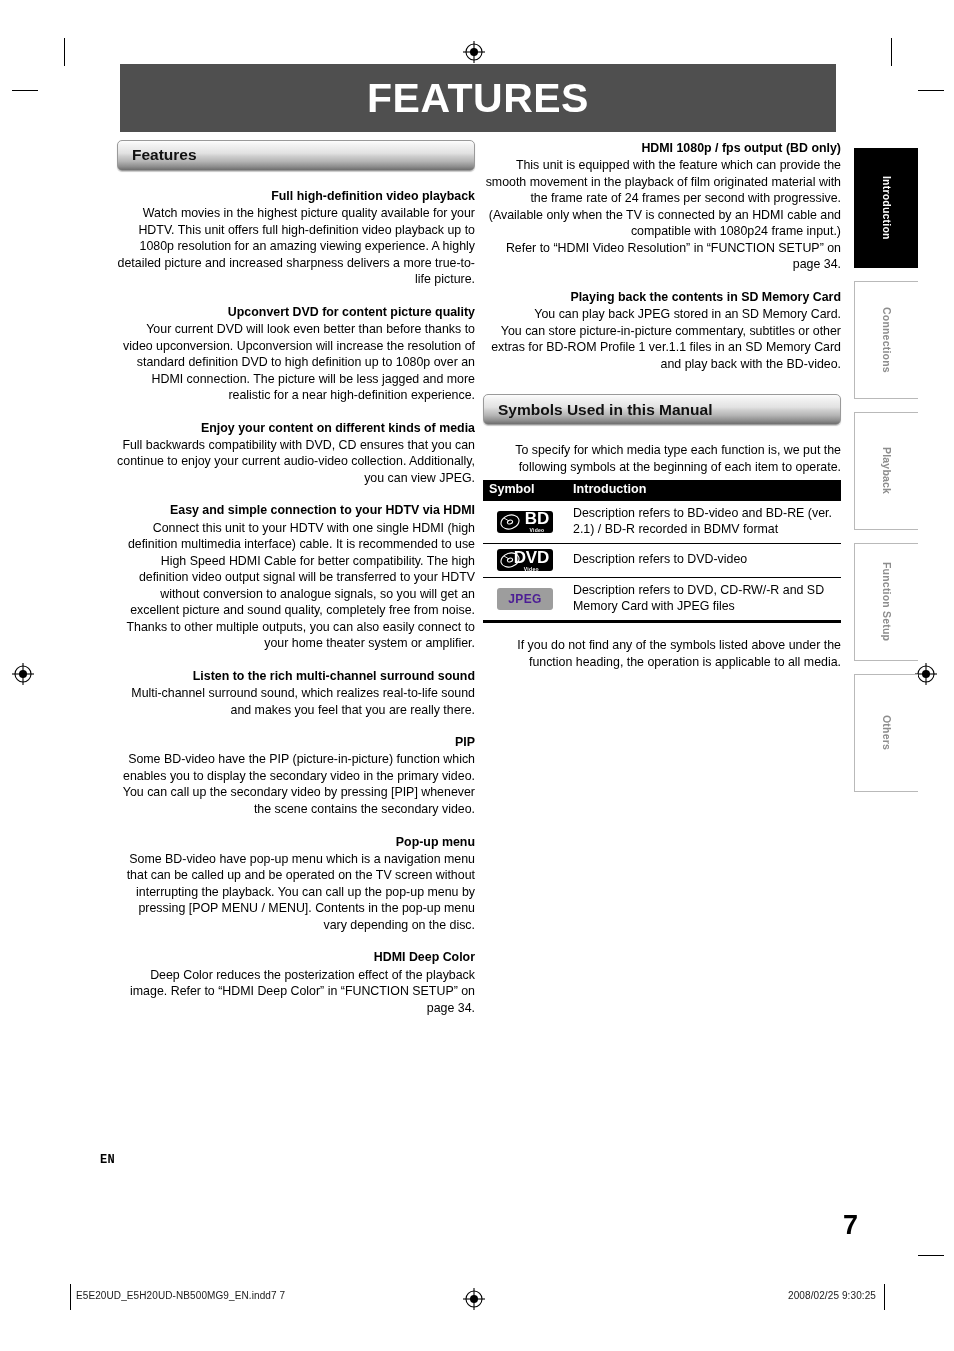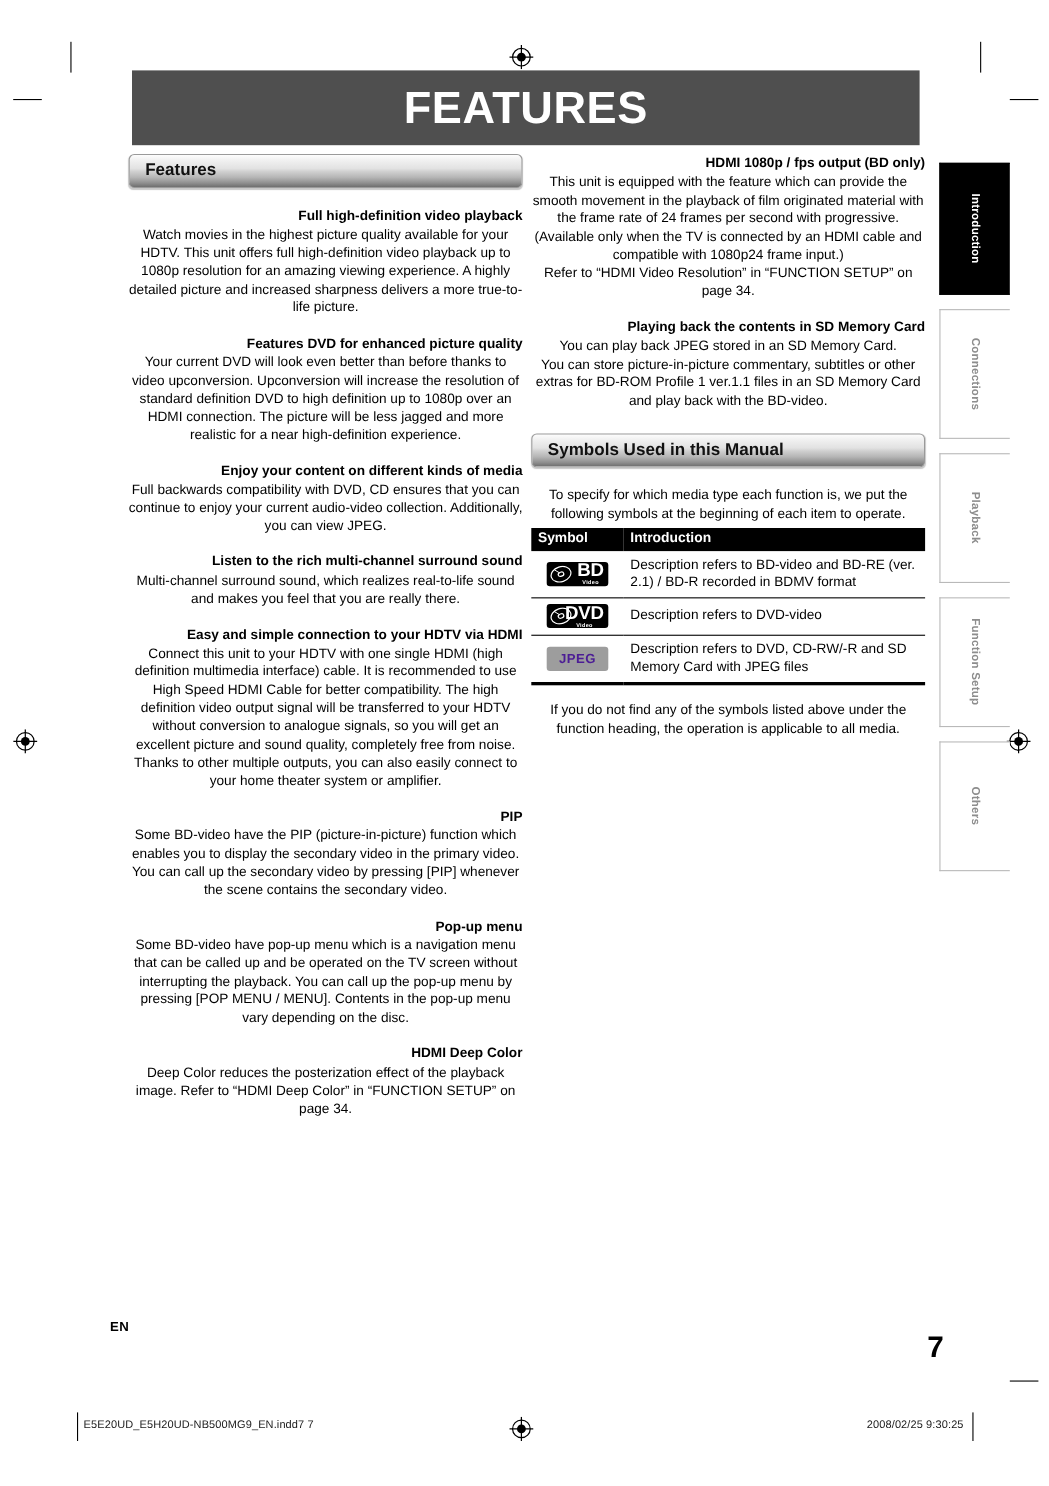--- a/index.html
+++ b/index.html
@@ -83,21 +83,21 @@
     font-size: 12.4px;
     font-weight: bold;
     margin: 0 0 1px 0;
     line-height: 1.3;
     text-align: right;
   }
   p.body {
     margin: 0;
     font-size: 12.4px;
     line-height: 1.335;
-    text-align: center;
+    text-align: right;
   }
   p.body + p.body { margin-top: 0; }
 
   
   .sym-table {
     width: 100%;
     border-collapse: collapse;
     margin-top: 5px;
     font-size: 12.4px;
   }
@@ -206,24 +206,25 @@
   .tab.active {
     background: #000;
     border-color: #000;
   }
   .tab.active .tab-label { color: #ffffff; }
 
   
   .lang-mark {
     position: absolute;
     left: 100px;
-    top: 1199px;
+    top: 1153px;
     font-size: 12px;
     font-weight: bold;
     letter-spacing: 0.3px;
+    font-family: Liberation Mono, monospace;
   }
   .page-num {
     position: absolute;
     right: 96px;
     top: 1212px;
     font-size: 27px;
     font-weight: bold;
     line-height: 1;
   }
   .slug {
@@ -295,38 +296,38 @@
   <div class="section-bar">
     <span class="section-title">Features</span>
   </div>
 
   <div class="blk">
     <h3 class="sub">Full high-definition video playback</h3>
     <p class="body">Watch movies in the highest picture quality available for your HDTV. This unit offers full high-definition video playback up to 1080p resolution for an amazing viewing experience. A highly detailed picture and increased sharpness delivers a more true-to-life picture.</p>
   </div>
 
   <div class="blk">
-    <h3 class="sub">Features DVD for enhanced picture quality</h3>
+    <h3 class="sub">Upconvert DVD for content picture quality</h3>
     <p class="body">Your current DVD will look even better than before thanks to video upconversion. Upconversion will increase the resolution of standard definition DVD to high definition up to 1080p over an HDMI connection. The picture will be less jagged and more realistic for a near high-definition experience.</p>
   </div>
 
   <div class="blk">
     <h3 class="sub">Enjoy your content on different kinds of media</h3>
     <p class="body">Full backwards compatibility with DVD, CD ensures that you can continue to enjoy your current audio-video collection. Additionally, you can view JPEG.</p>
-  </div>
-
-  <div class="blk">
-    <h3 class="sub">Listen to the rich multi-channel surround sound</h3>
-    <p class="body">Multi-channel surround sound, which realizes real-to-life sound and makes you feel that you are really there.</p>
   </div>
 
   <div class="blk">
     <h3 class="sub">Easy and simple connection to your HDTV via HDMI</h3>
     <p class="body">Connect this unit to your HDTV with one single HDMI (high definition multimedia interface) cable. It is recommended to use High Speed HDMI Cable for better compatibility. The high definition video output signal will be transferred to your HDTV without conversion to analogue signals, so you will get an excellent picture and sound quality, completely free from noise.</p>
     <p class="body">Thanks to other multiple outputs, you can also easily connect to your home theater system or amplifier.</p>
+  </div>
+
+  <div class="blk">
+    <h3 class="sub">Listen to the rich multi-channel surround sound</h3>
+    <p class="body">Multi-channel surround sound, which realizes real-to-life sound and makes you feel that you are really there.</p>
   </div>
 
   <div class="blk">
     <h3 class="sub">PIP</h3>
     <p class="body">Some BD-video have the PIP (picture-in-picture) function which enables you to display the secondary video in the primary video. You can call up the secondary video by pressing [PIP] whenever the scene contains the secondary video.</p>
   </div>
 
   <div class="blk">
     <h3 class="sub">Pop-up menu</h3>
     <p class="body">Some BD-video have pop-up menu which is a navigation menu that can be called up and be operated on the TV screen without interrupting the playback. You can call up the pop-up menu by pressing [POP MENU / MENU]. Contents in the pop-up menu vary depending on the disc.</p>

